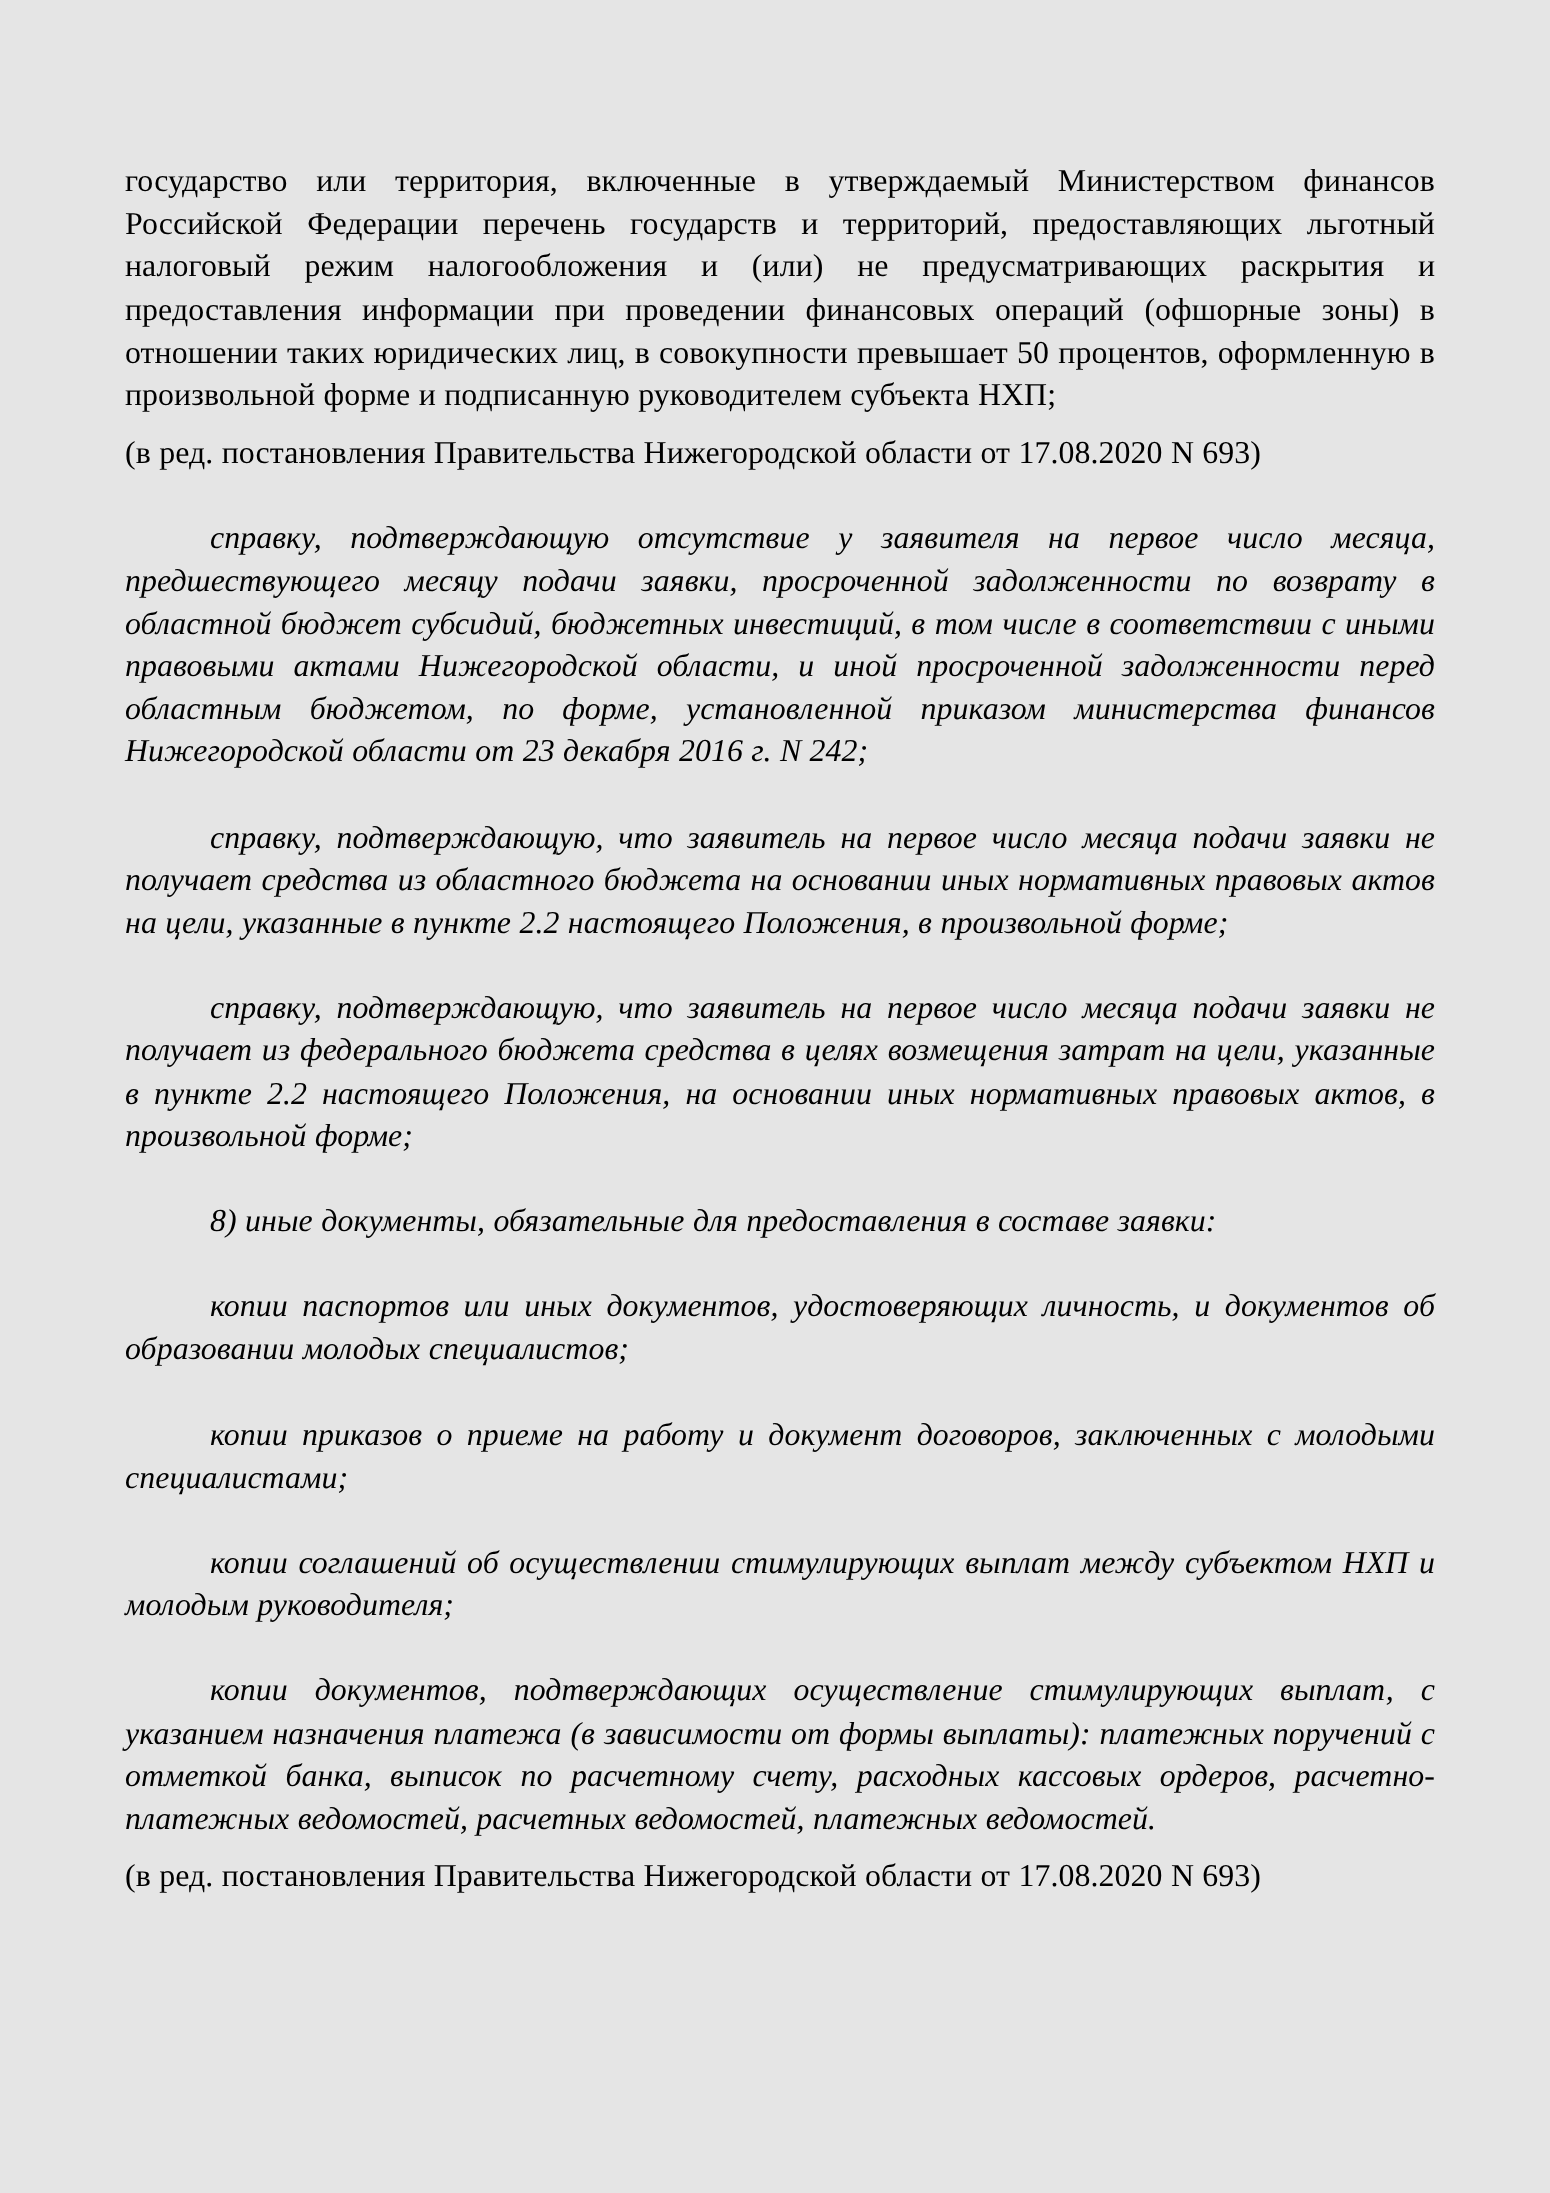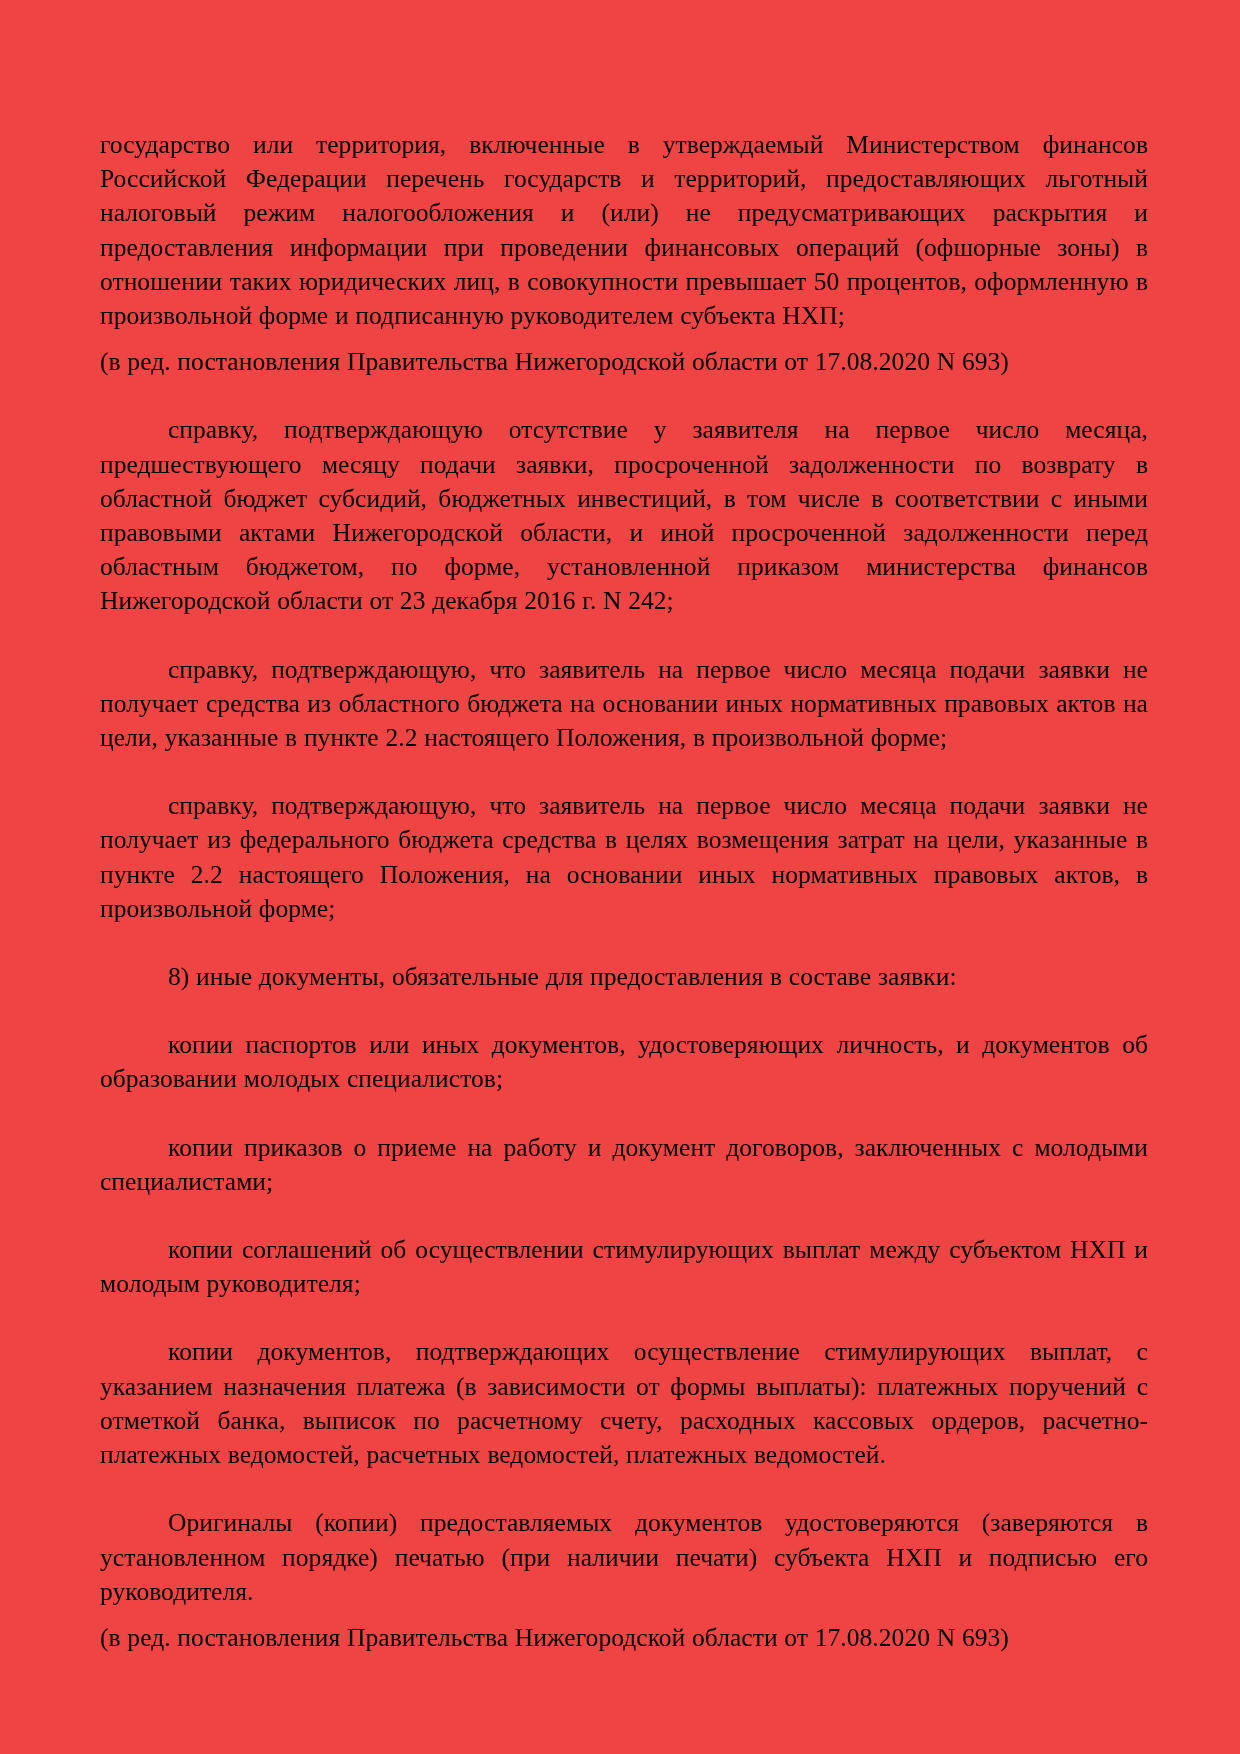--- a/index.html
+++ b/index.html
@@ -10,21 +10,21 @@
   }
   body {
     font-family: "Liberation Serif", "DejaVu Serif", serif;
     color: #000000;
   }
   #page {
     position: relative;
     width: 1240px;
     height: 1754px;
     margin: 0 auto;
-    background: #ef4444;
+    background: #e5e5e5;
     box-sizing: border-box;
     padding: 128px 92px 60px 100px;
     overflow: hidden;
   }
   #doc-body {
     width: 1048px;
   }
   .para {
     margin: 0;
     font-size: 25.5px;
@@ -43,21 +43,21 @@
   
   .para.flush {
     text-indent: 0;
   }
   
   .para.citation {
     text-indent: 0;
     margin-top: 12px;
   }
   
-  .gap-lg { margin-top: 34px; }
+  .gap-lg { margin-top: 34px; font-style: italic; }
 
   
   #page {
     -webkit-font-smoothing: antialiased;
   }
 </style>
 </head>
 <body>
 
 <div id="page">
@@ -76,19 +76,18 @@
     <p class="para indent gap-lg">8) иные документы, обязательные для предоставления в составе заявки:</p>
 
     <p class="para indent gap-lg">копии паспортов или иных документов, удостоверяющих личность, и документов об образовании молодых специалистов;</p>
 
     <p class="para indent gap-lg">копии приказов о приеме на работу и документ договоров, заключенных с молодыми специалистами;</p>
 
     <p class="para indent gap-lg">копии соглашений об осуществлении стимулирующих выплат между субъектом НХП и молодым руководителя;</p>
 
     <p class="para indent gap-lg">копии документов, подтверждающих осуществление стимулирующих выплат, с указанием назначения платежа (в зависимости от формы выплаты): платежных поручений с отметкой банка, выписок по расчетному счету, расходных кассовых ордеров, расчетно-платежных ведомостей, расчетных ведомостей, платежных ведомостей.</p>
 
-    <p class="para indent gap-lg">Оригиналы (копии) предоставляемых документов удостоверяются (заверяются в установленном порядке) печатью (при наличии печати) субъекта НХП и подписью его руководителя.</p>
 
 
     <p class="para citation">(в ред. постановления Правительства Нижегородской области от 17.08.2020 N 693)</p>
 
   </div>
 </div>
 
 </body></html>

